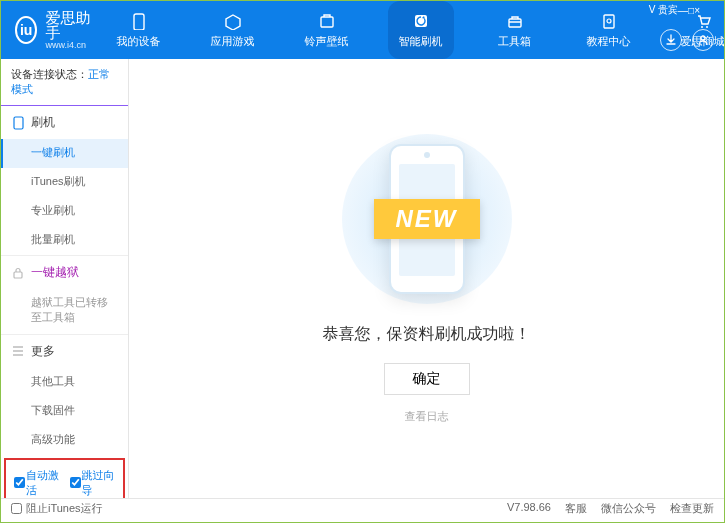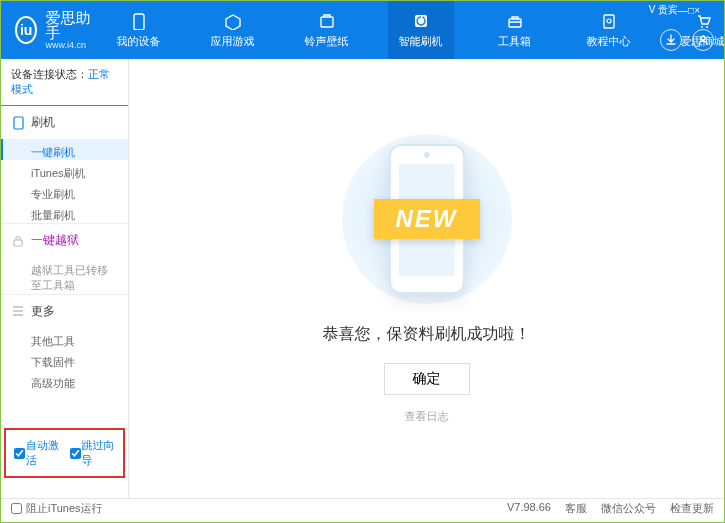--- a/index.html
+++ b/index.html
@@ -4,33 +4,33 @@
 <style>
 * { margin: 0; padding: 0; box-sizing: border-box; }
 body { font-family: "Microsoft YaHei", sans-serif; font-size: 12px; background: #fff; color: #333; width: 725px; height: 523px; overflow: hidden; border: 1px solid #8bc34a; }
 .header { background: #0d7fe9; height: 58px; display: flex; align-items: center; color: #fff; position: relative; }
 .logo-area { display: flex; align-items: center; padding: 0 14px; width: 128px; }
 .logo-circle { width: 28px; height: 28px; border: 2px solid #fff; border-radius: 50%; display: flex; align-items: center; justify-content: center; font-weight: bold; font-size: 14px; margin-right: 8px; }
 .logo-text { font-size: 15px; line-height: 1; }
 .logo-sub { font-size: 9px; opacity: 0.85; }
 .nav { display: flex; height: 100%; gap: 28px; }
 .nav-item { width: 66px; display: flex; flex-direction: column; align-items: center; justify-content: center; font-size: 11px; cursor: pointer; gap: 3px; }
-.nav-item.active { background: #0a6dd0; }
+.nav-item.active { background: #0a6dd0; border-radius: 12px; }
 .nav-icon { width: 20px; height: 20px; display: flex; align-items: center; justify-content: center; }
 .header-right { position: absolute; right: 24px; top: 2px; display: flex; font-size: 10px; align-items: center; }
 .header-right-btns { position: absolute; right: 10px; bottom: 8px; display: flex; gap: 10px; }
 .circle-btn { width: 22px; height: 22px; border: 1.5px solid rgba(255,255,255,0.8); border-radius: 50%; display: flex; align-items: center; justify-content: center; cursor: pointer; }
 .body { display: flex; height: calc(100% - 58px - 24px); }
 .sidebar { width: 128px; border-right: 1px solid #e5e5e5; display: flex; flex-direction: column; overflow: hidden; }
 .status-bar { padding: 8px 10px; font-size: 11px; border-bottom: 1px solid #8b5cf6; }
 .status-value { color: #0d7fe9; }
 .side-section { border-bottom: 1px solid #eee; }
 .side-head { display: flex; align-items: center; padding: 8px 10px; font-size: 12px; color: #444; gap: 6px; cursor: pointer; }
 .side-head-icon { width: 14px; height: 14px; display: flex; align-items: center; justify-content: center; color: #999; }
-.side-sub { padding: 6px 10px 0 30px; font-size: 11px; color: #666; cursor: pointer; }
+.side-sub { padding: 6px 10px 8px 30px; font-size: 11px; color: #666; cursor: pointer; }
 .side-sub.active { background: #e6f2fd; color: #0d7fe9; border-left: 2px solid #0d7fe9; padding-left: 28px; }
 .side-foot { margin-top: auto; }
 .checkbox-row { display: flex; gap: 10px; padding: 8px 8px; border: 2px solid #d33; margin: 3px 3px 6px 3px; }
 .chk { display: flex; align-items: center; gap: 1px; color: #0d7fe9; font-size: 11px; cursor: pointer; }
 .chk input { accent-color: #0d7fe9; width: 11px; height: 11px; }
 .device { padding: 6px 8px 8px 8px; }
 .main { flex: 1; display: flex; flex-direction: column; align-items: center; justify-content: center; position: relative; }
 .illus { width: 170px; height: 170px; background: radial-gradient(circle, #cfe8fb 0%, #eef7fe 70%, #fff 100%); border-radius: 50%; display: flex; align-items: center; justify-content: center; position: relative; margin-bottom: 20px; }
 .phone { width: 76px; height: 150px; background: #fff; border-radius: 12px; border: 2px solid #d7e8f5; box-shadow: 0 6px 18px rgba(0,0,0,0.1); position: relative; }
 .phone::before { content: ""; position: absolute; top: 6px; left: 50%; transform: translateX(-50%); width: 6px; height: 6px; border-radius: 50%; background: #d7e8f5; }

